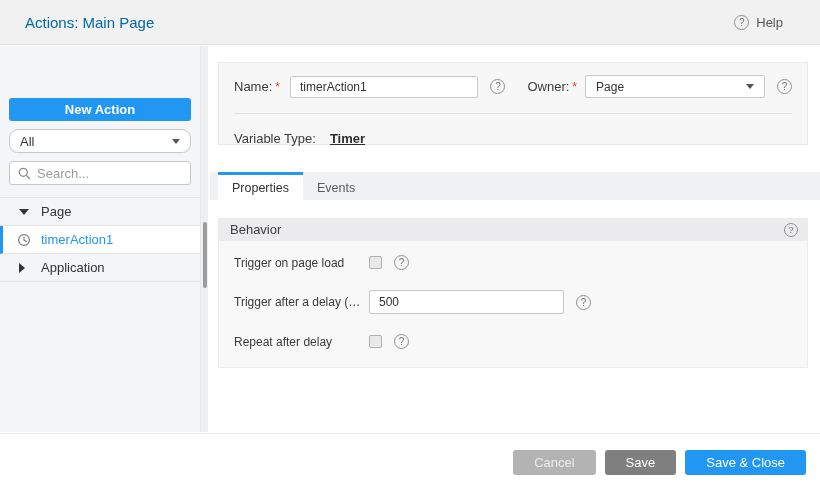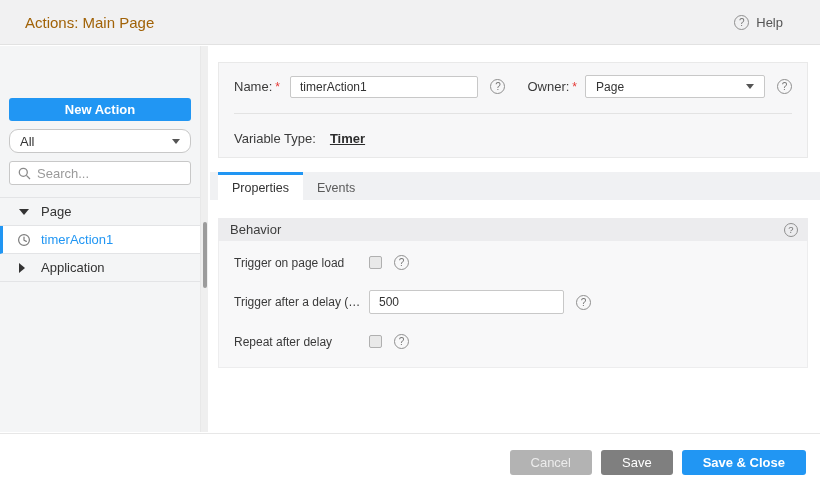--- a/index.html
+++ b/index.html
@@ -5,21 +5,21 @@
   * { margin:0; padding:0; box-sizing:border-box; }
   html,body { width:820px; height:490px; background:#fff; }
   body { font-family:"Liberation Sans", sans-serif; color:#333; }
 
   .dialog { position:relative; width:820px; height:490px; background:#fff; overflow:hidden; }
 
   
   .titlebar { position:absolute; top:0; left:0; width:820px; height:45px;
     background:#f1f1f2; border-bottom:1px solid #e2e2e2;
     display:flex; align-items:center; padding:0 37px 0 25px; }
-  .title { font-size:15px; color:#a16207; }
+  .title { font-size:15px; color:#0369a1; }
   .help { margin-left:auto; display:flex; align-items:center; gap:7px;
     font-size:13px; color:#555; cursor:pointer; }
 
   
   .qicon { width:15px; height:15px; border:1px solid #8f8f8f; border-radius:50%;
     color:#757575; font-size:10px; line-height:13px; text-align:center; flex:0 0 auto; }
   .qicon::before { content:"?"; }
   .qicon.sm { width:14px; height:14px; line-height:12px; font-size:9.5px; }
 
   
@@ -58,21 +58,21 @@
 
   
   .scroll-track { position:absolute; top:46px; left:200px; width:8px; height:386px;
     background:#efefef; border-left:1px solid #e8e8e8; }
   .scroll-thumb { position:absolute; top:176px; left:2px; width:4px; height:66px;
     background:#9c9c9c; border-radius:2px; cursor:pointer; }
 
   
   .main { position:absolute; top:46px; left:210px; width:610px; height:386px; background:#fff; }
 
-  .form-panel { position:absolute; top:16px; left:8px; width:590px; height:96px;
+  .form-panel { position:absolute; top:16px; left:8px; width:590px; height:83px;
     background:#f7f7f8; border:1px solid #e9e9e9; }
   .fp-row1 { display:flex; align-items:center; margin:12px 15px 0 15px; }
   .flabel { font-size:13px; color:#3a3a3a; white-space:nowrap; }
   .req { color:#e53935; font-size:12px; margin-left:3px; }
   .text-input { height:22px; border:1px solid #c8c8c8; border-radius:2px; background:#fff;
     font-family:inherit; font-size:12px; color:#333; padding:0 9px; outline:none; }
   .name-input { width:196px; margin-left:10px; }
   .owner-select { width:187px; height:23px; margin-left:8px; font-size:12px; border-radius:2px; }
   .ml12 { margin-left:12px; }
   .ml22 { margin-left:22px; }
@@ -103,21 +103,21 @@
   .delay-input { width:195px; height:24px; }
 
   
   .footer { position:absolute; bottom:0; left:0; width:820px; height:57px; background:#fff;
     border-top:1px solid #e7e7e7; display:flex; align-items:center; justify-content:flex-end;
     gap:9px; padding-right:14px; }
   .btn { height:25px; border:none; border-radius:3px; font-family:inherit; font-size:13px;
     color:#fff; padding:0 21px; cursor:pointer; }
   .btn-cancel { background:#b3b3b3; color:#ececec; }
   .btn-save { background:#7f7f7f; }
-  .btn-primary { background:#2196f3; font-weight:bold; }
+  .btn-primary { background:#2196f3; font-weight:normal; }
 </style>
 </head>
 <body>
 
 <div class="dialog">
 
   <div class="titlebar">
     <div class="title">Actions: Main Page</div>
     <div class="help">
       <span class="qicon"></span>

